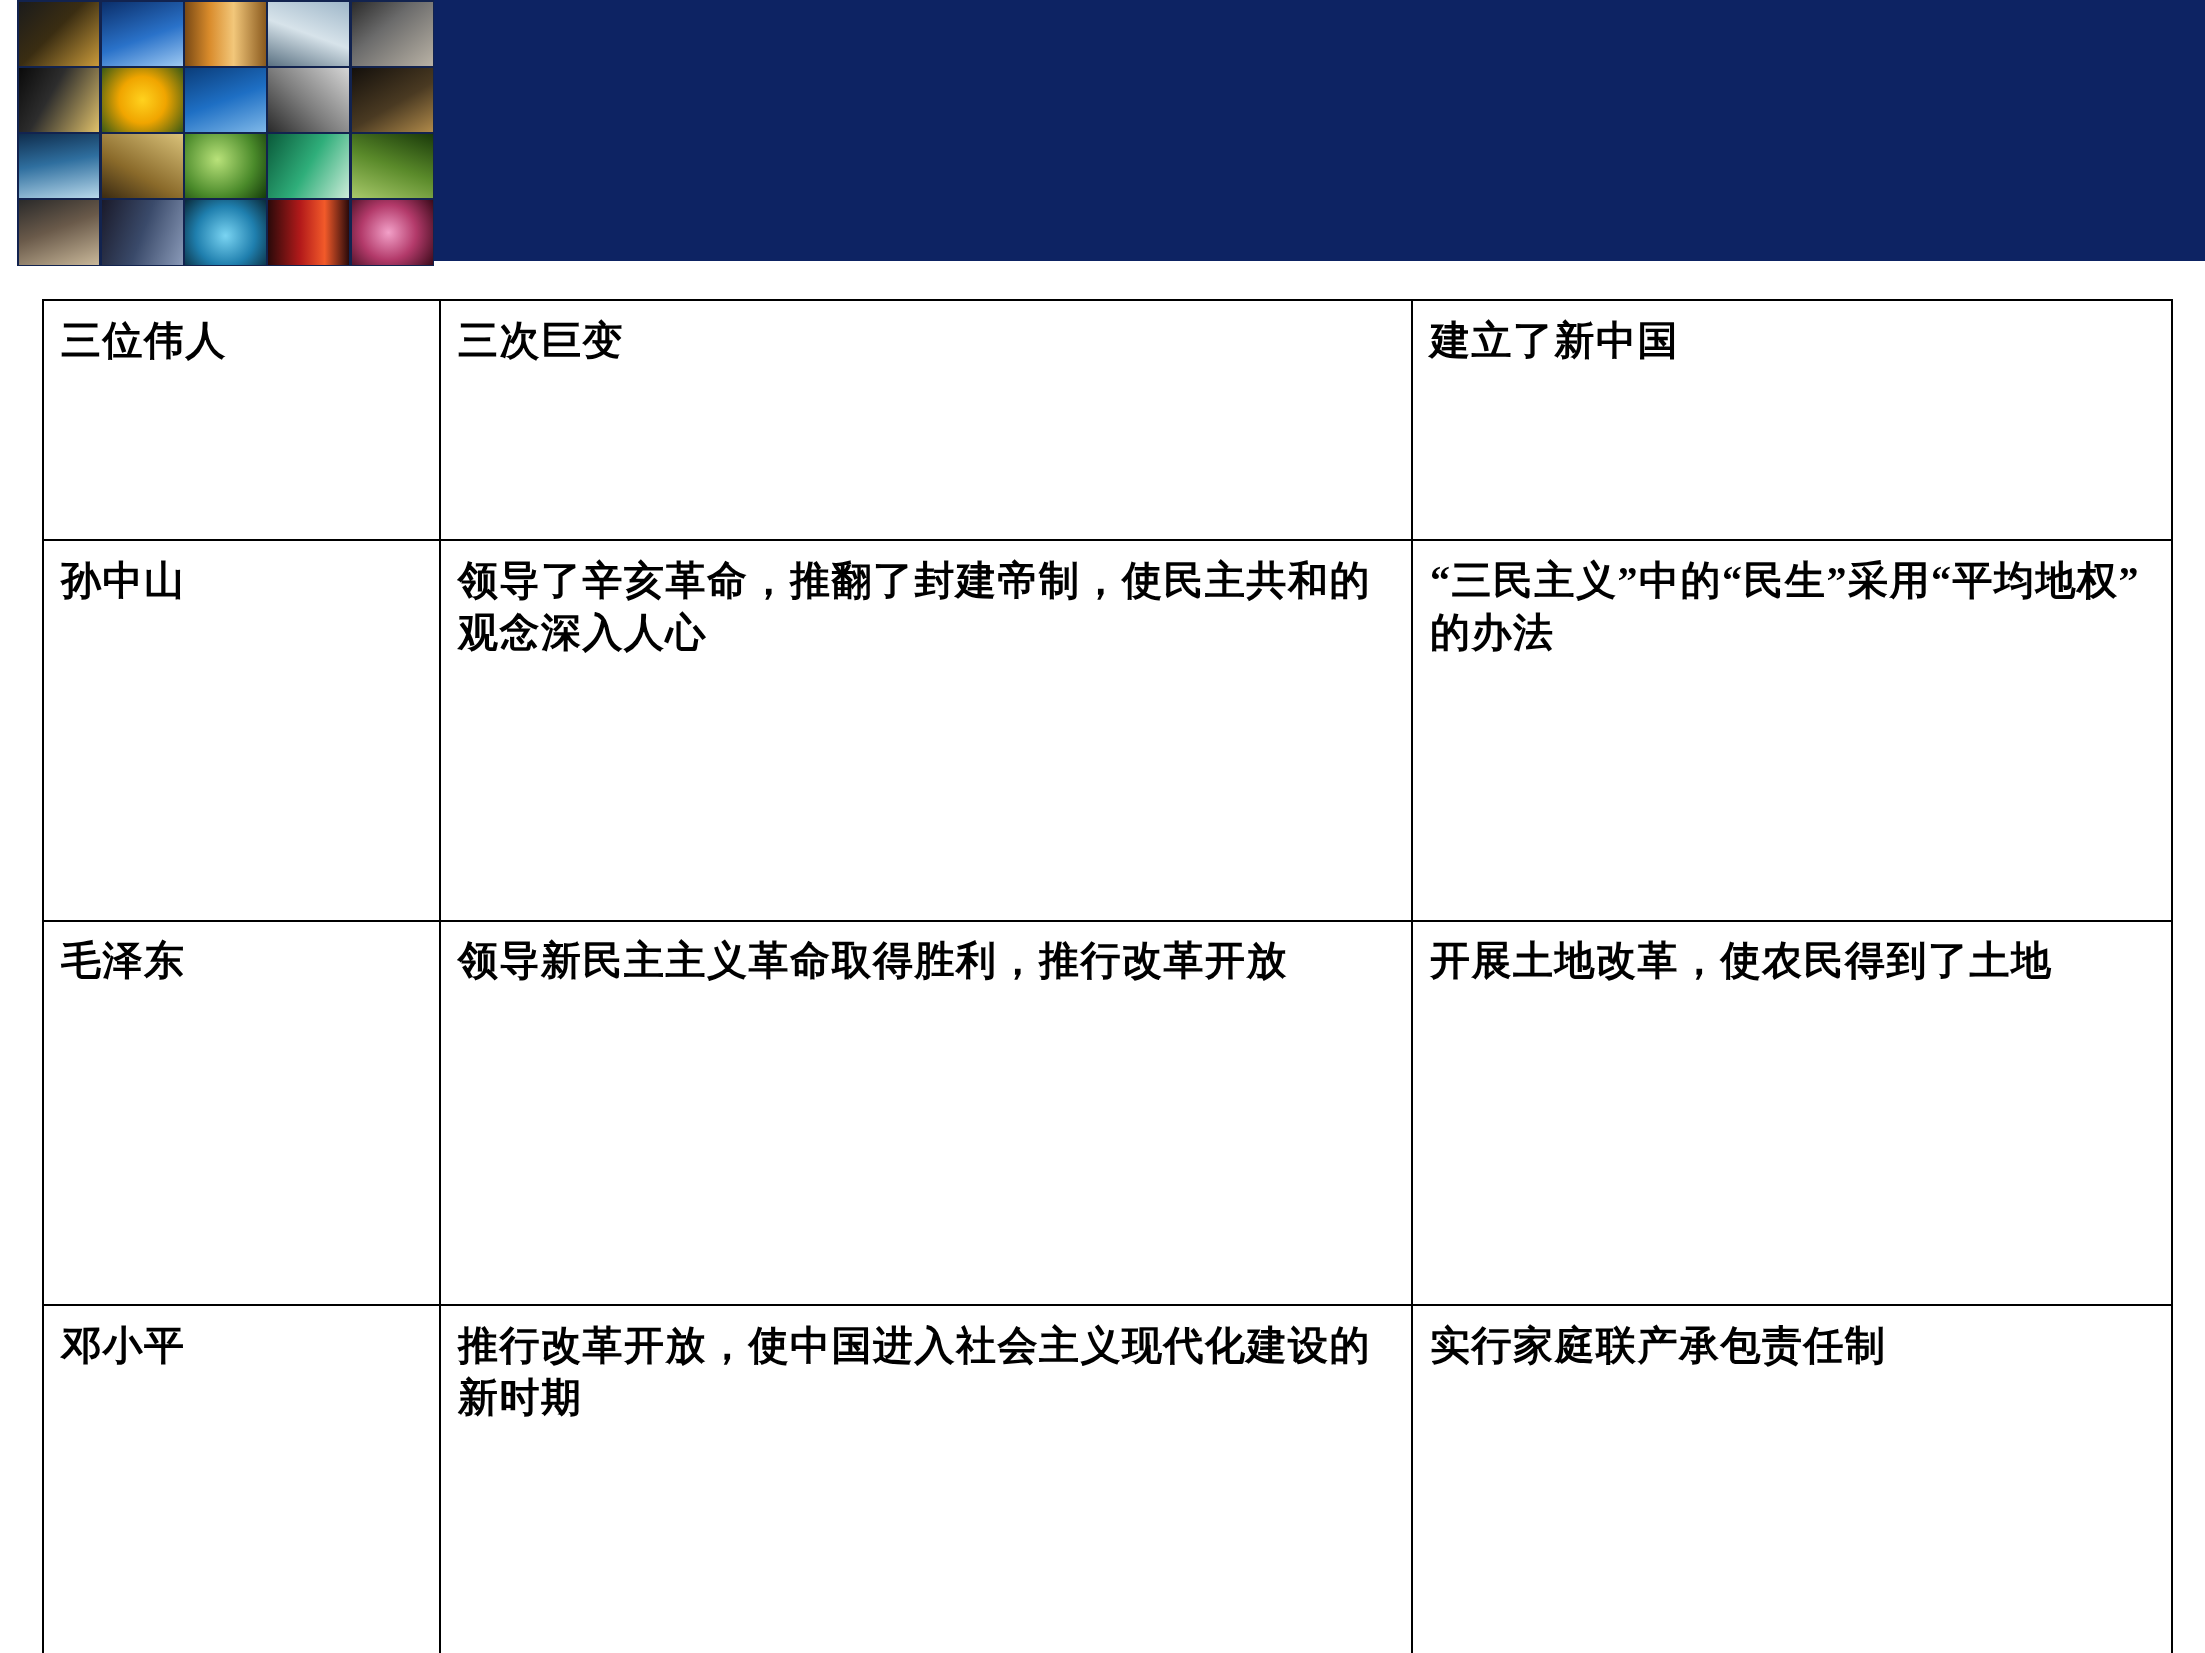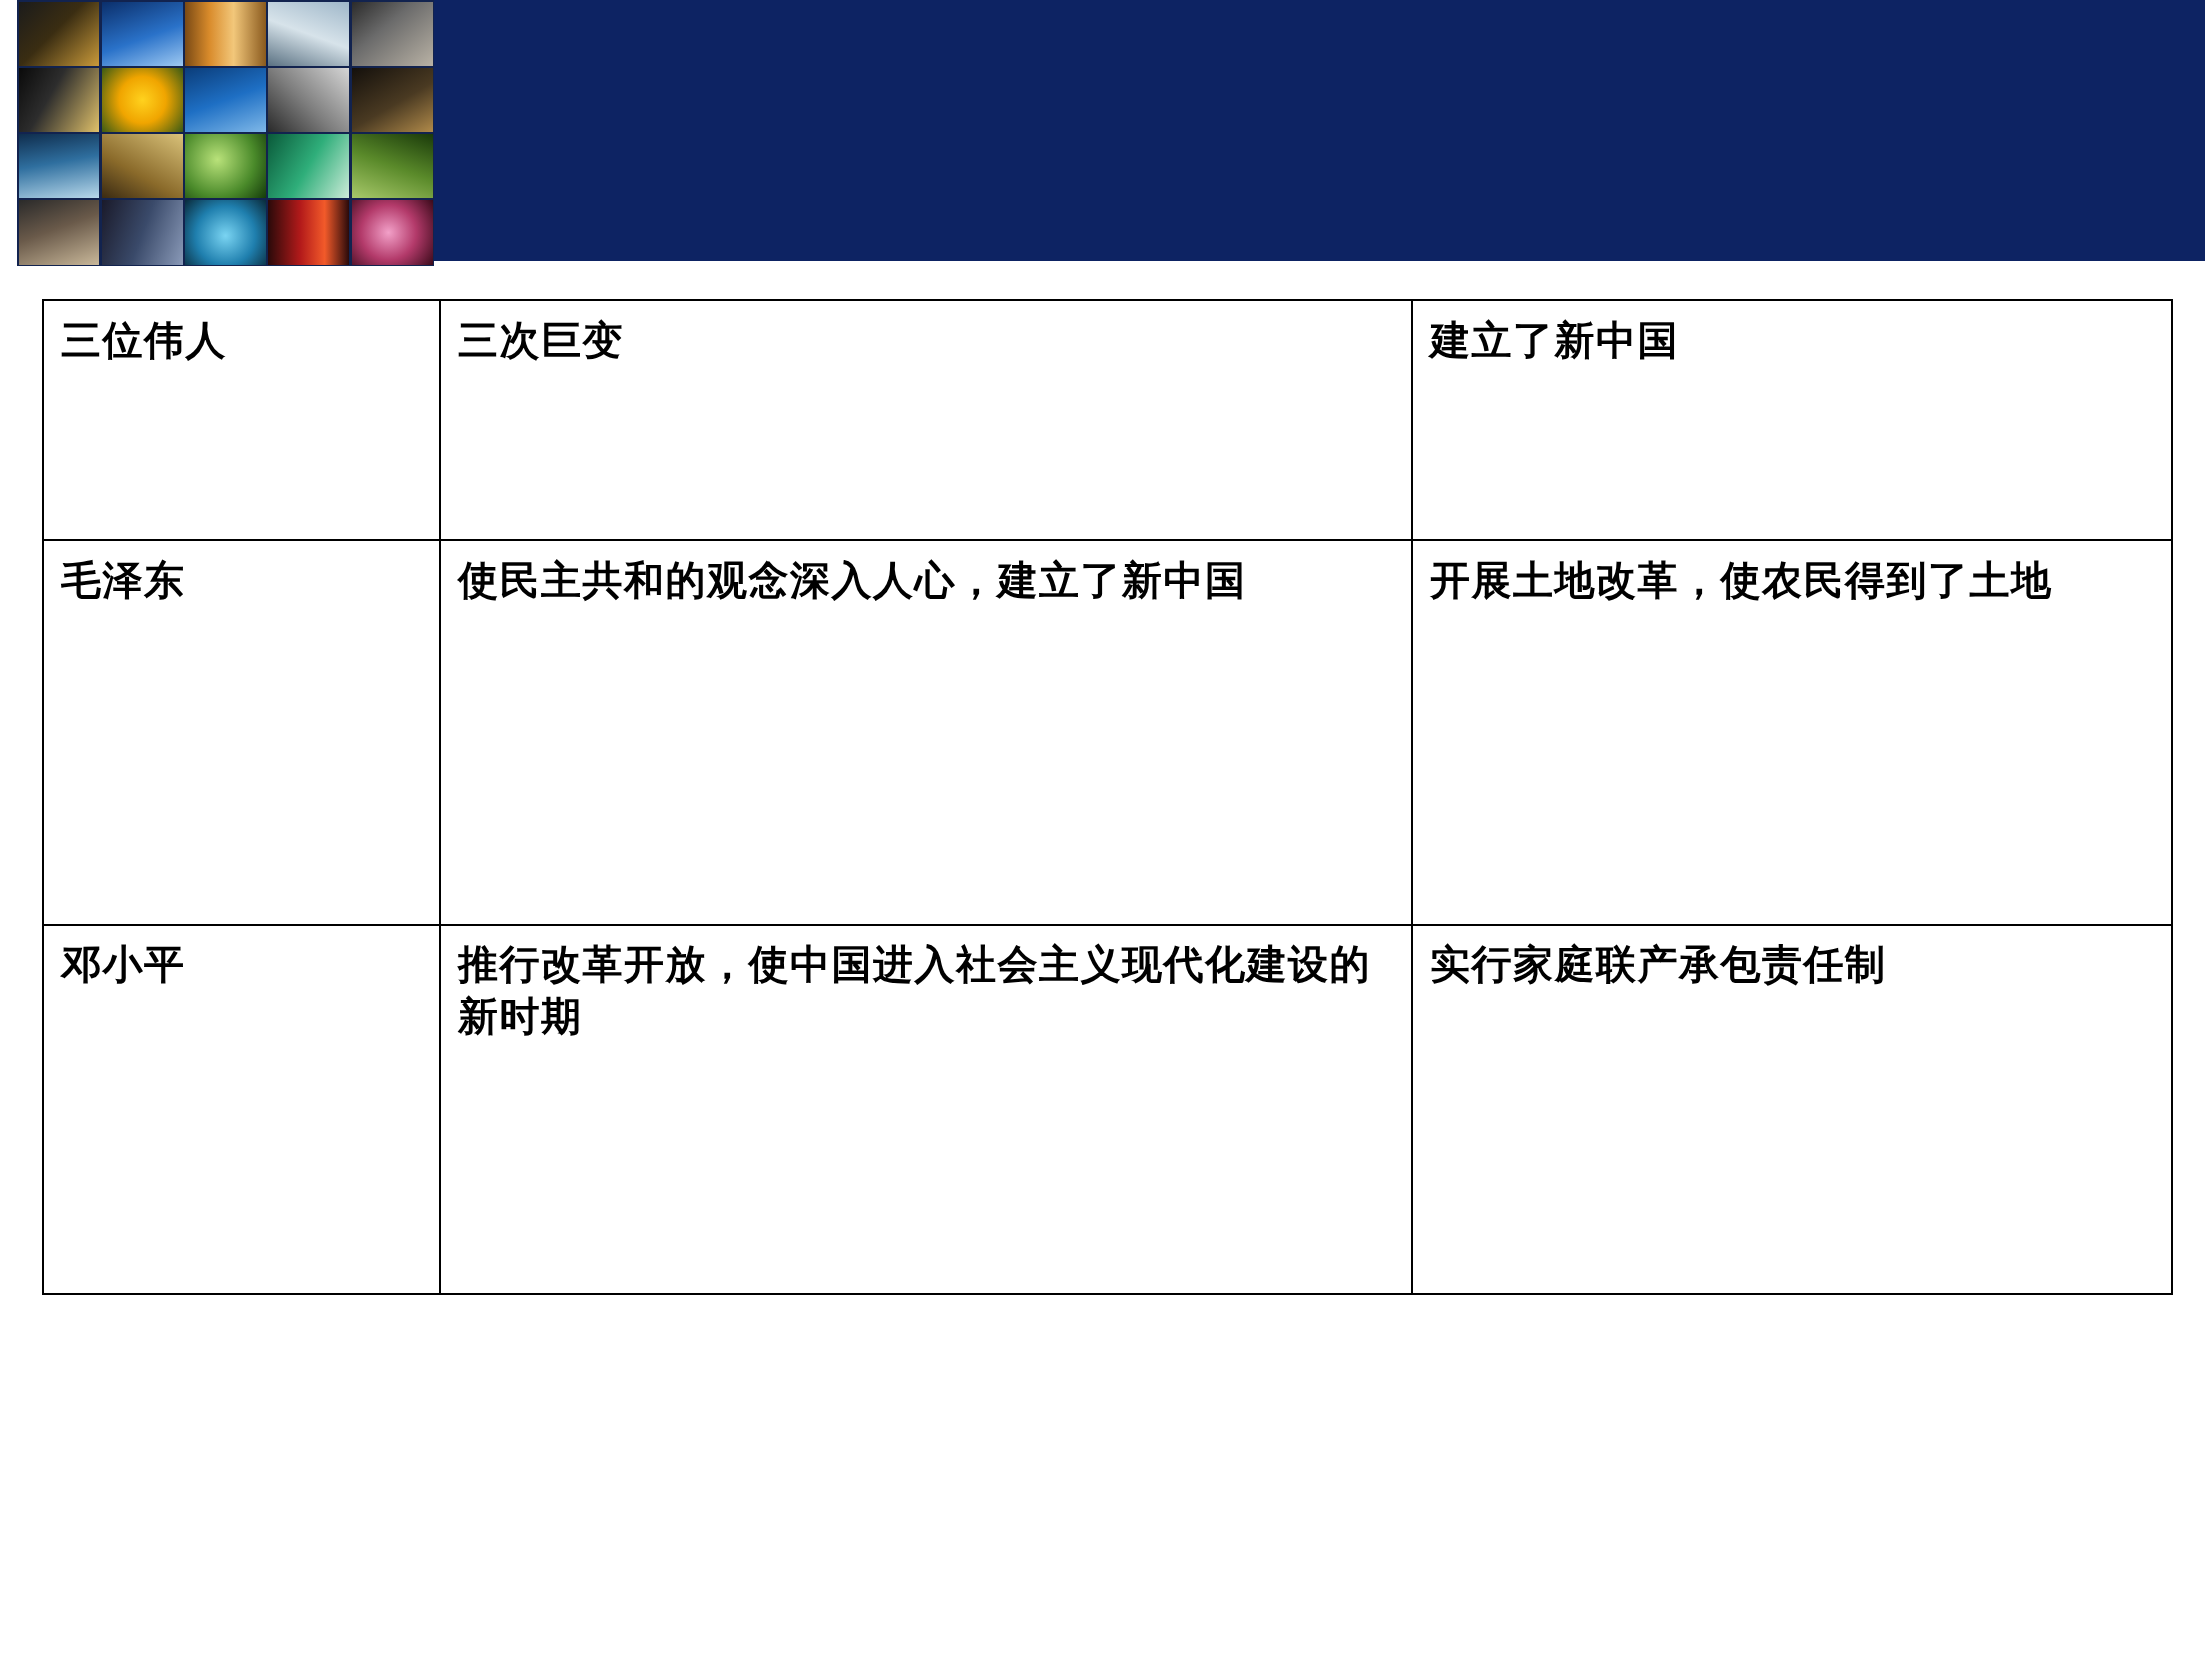--- a/index.html
+++ b/index.html
@@ -143,23 +143,28 @@
       <col class="c1">
         <col class="c2">
         <col class="c3">
     </colgroup>
     <tbody>
       <tr class="row-head">
         <td class="cell-name">三位伟人</td>
         <td class="cell-text">三次巨变</td>
         <td class="cell-text">建立了新中国</td>
       </tr>
+      <tr class="row-1">
+        <td class="cell-name">孙中山</td>
+        <td class="cell-text">领导了辛亥革命，推翻了封建帝制，使民主共和的观念深入人心</td>
+        <td class="cell-text">“三民主义”中的“民生”采用“平均地权”的办法</td>
+      </tr>
       <tr class="row-2">
         <td class="cell-name">毛泽东</td>
-        <td class="cell-text">使民主共和的观念深入人心，建立了新中国</td>
+        <td class="cell-text">领导新民主主义革命取得胜利，推行改革开放</td>
         <td class="cell-text">开展土地改革，使农民得到了土地</td>
       </tr>
       <tr class="row-3">
         <td class="cell-name">邓小平</td>
         <td class="cell-text">推行改革开放，使中国进入社会主义现代化建设的新时期</td>
         <td class="cell-text">实行家庭联产承包责任制</td>
       </tr>
     </tbody>
   </table>
 </div>

